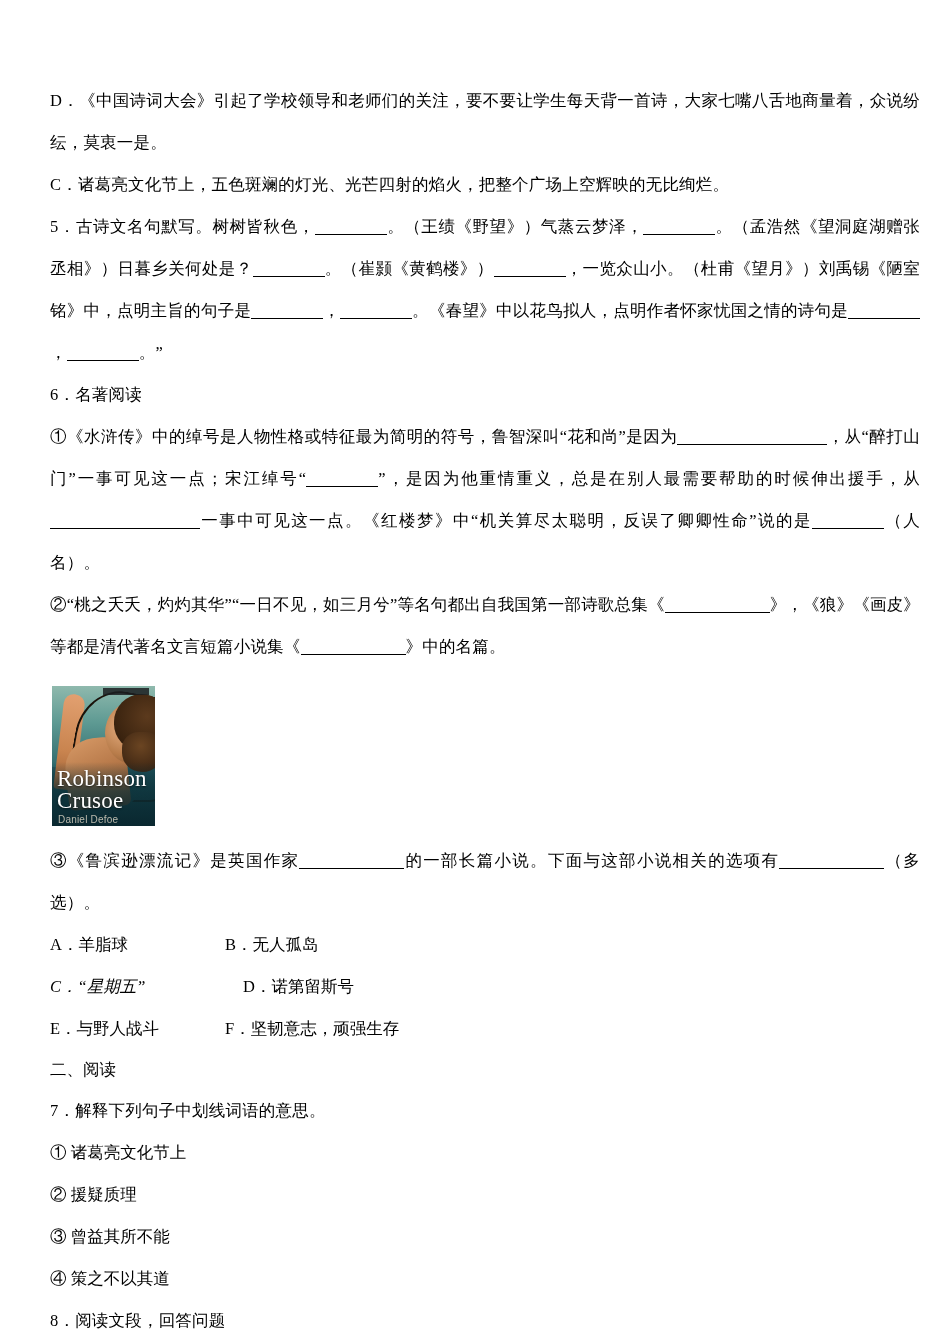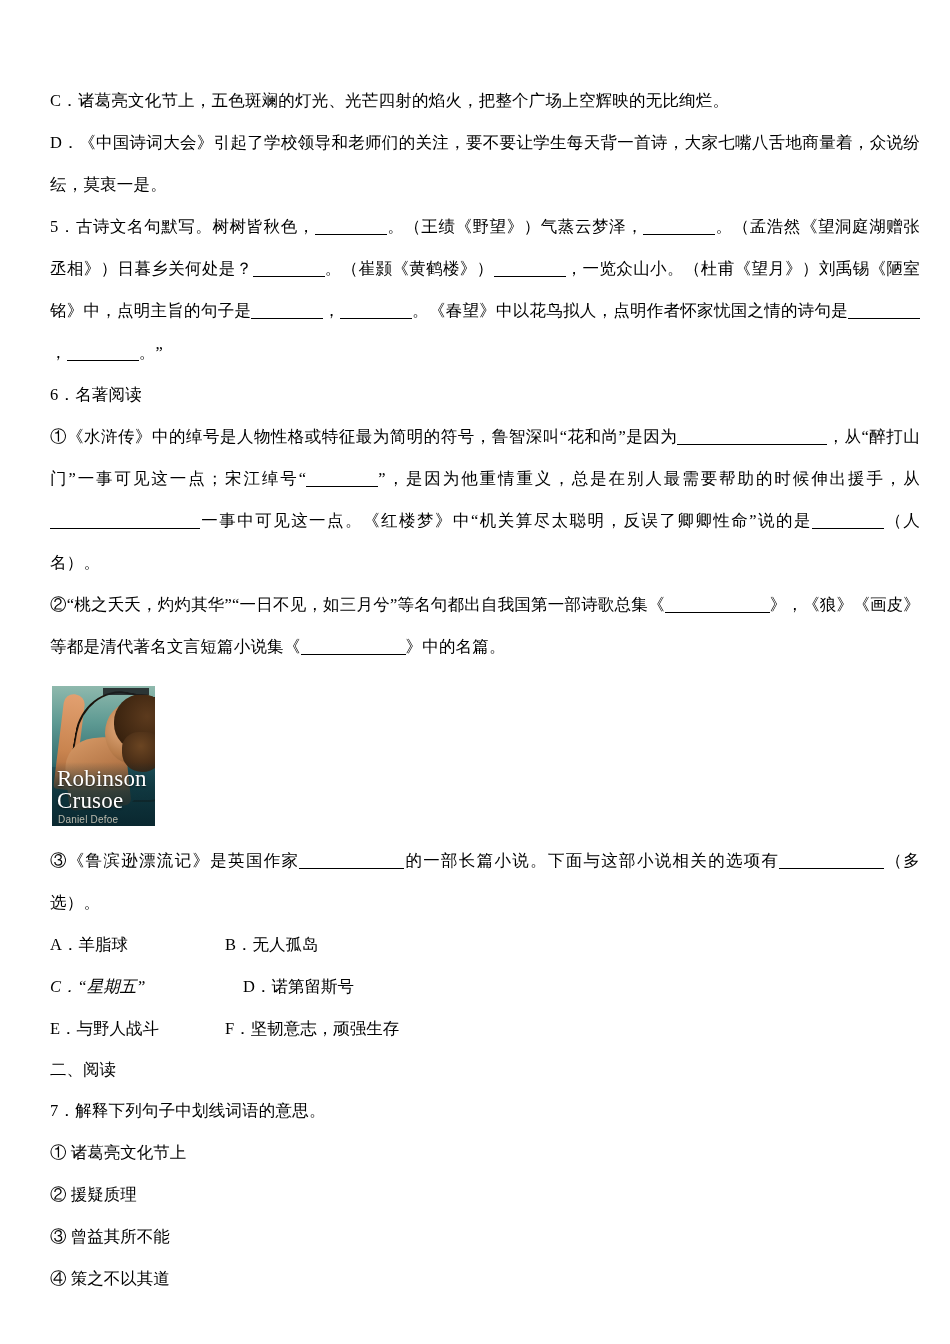--- a/index.html
+++ b/index.html
@@ -190,23 +190,23 @@
     font-size: 10px;
     letter-spacing: .2px;
     opacity: .85;
   }
 </style>
 </head>
 <body>
 
 <div id="page">
 
+  <p class="para"><span class="label-letter">D．</span><span>《中国诗词大会》引起了学校领导和老师们的关注，要不要让学生每天背一首诗，大家七嘴八舌地商量着，众说纷纭，莫衷一是。</span></p>
+
   <p class="para"><span class="label-letter">C．</span><span>诸葛亮文化节上，五色斑斓的灯光、光芒四射的焰火，把整个广场上空辉映的无比绚烂。</span></p>
-
-  <p class="para"><span class="label-letter">D．</span><span>《中国诗词大会》引起了学校领导和老师们的关注，要不要让学生每天背一首诗，大家七嘴八舌地商量着，众说纷纭，莫衷一是。</span></p>
 
   <p class="para"><span class="qnum">5．</span><span>古诗文名句默写。树树皆秋色，</span><span class="blank-m"></span><span>。（王绩《野望》）气蒸云梦泽，</span><span class="blank-m"></span><span>。（孟浩然《望洞庭湖赠张丞相》）日暮乡关何处是？</span><span class="blank-m"></span><span>。（崔颢《黄鹤楼》）</span><span class="blank-m"></span><span>，一览众山小。（杜甫《望月》）刘禹锡《陋室铭》中，点明主旨的句子是</span><span class="blank-m"></span><span>，</span><span class="blank-m"></span><span>。《春望》中以花鸟拟人，点明作者怀家忧国之情的诗句是</span><span class="blank-m"></span><span>，</span><span class="blank-m"></span><span>。”</span></p>
 
   <p class="para"><span class="qnum">6．</span><span>名著阅读</span></p>
 
   <p class="para"><span>①</span><span>《水浒传》中的绰号是人物性格或特征最为简明的符号，鲁智深叫“花和尚”是因为</span><span class="blank-xl"></span><span>，从“醉打山门”一事可见这一点；宋江绰号“</span><span class="blank-m"></span><span>”，是因为他重情重义，总是在别人最需要帮助的时候伸出援手，从</span><span class="blank-xl"></span><span>一事中可见这一点。《红楼梦》中“机关算尽太聪明，反误了卿卿性命”说的是</span><span class="blank-m"></span><span>（人名）。</span></p>
 
   <p class="para"><span>②</span><span>“桃之夭夭，灼灼其华”“一日不见，如三月兮”等名句都出自我国第一部诗歌总集《</span><span class="blank-l"></span><span>》，《狼》《画皮》等都是清代著名文言短篇小说集《</span><span class="blank-l"></span><span>》中的名篇。</span></p>
 
   <div class="cover-wrap">
@@ -236,16 +236,17 @@
 
   <p class="sec-head">二、阅读</p>
 
   <p class="para"><span class="qnum">7．</span><span>解释下列句子中划线词语的意思。</span></p>
 
   <p class="list-item">① 诸葛亮文化节上</p>
   <p class="list-item">② 援疑质理</p>
   <p class="list-item">③ 曾益其所不能</p>
   <p class="list-item">④ 策之不以其道</p>
 
+  <p class="para"><span class="qnum">8．</span><span>阅读文段，回答问题</span></p>
 
   <p class="classical"></p>
 
 </div>
 
 </body></html>

